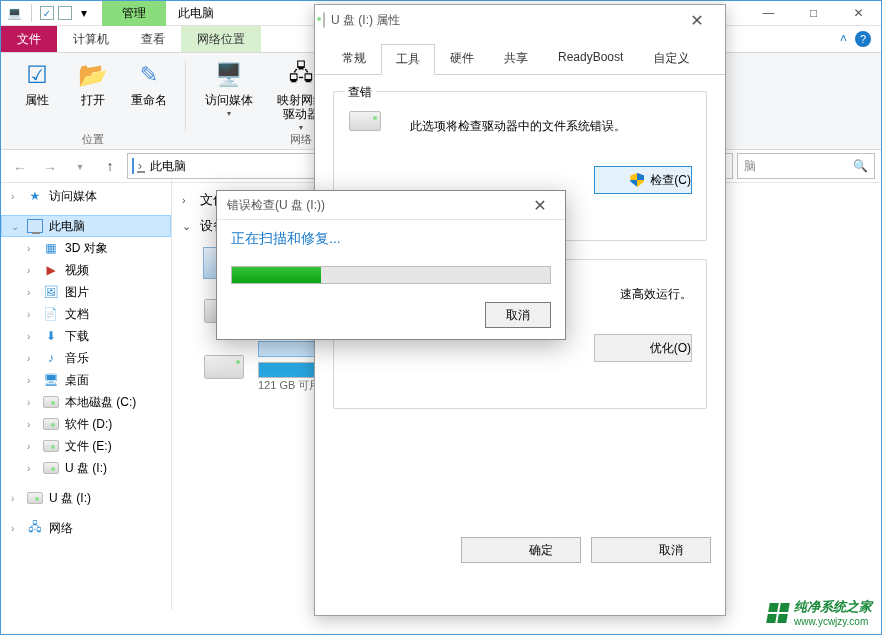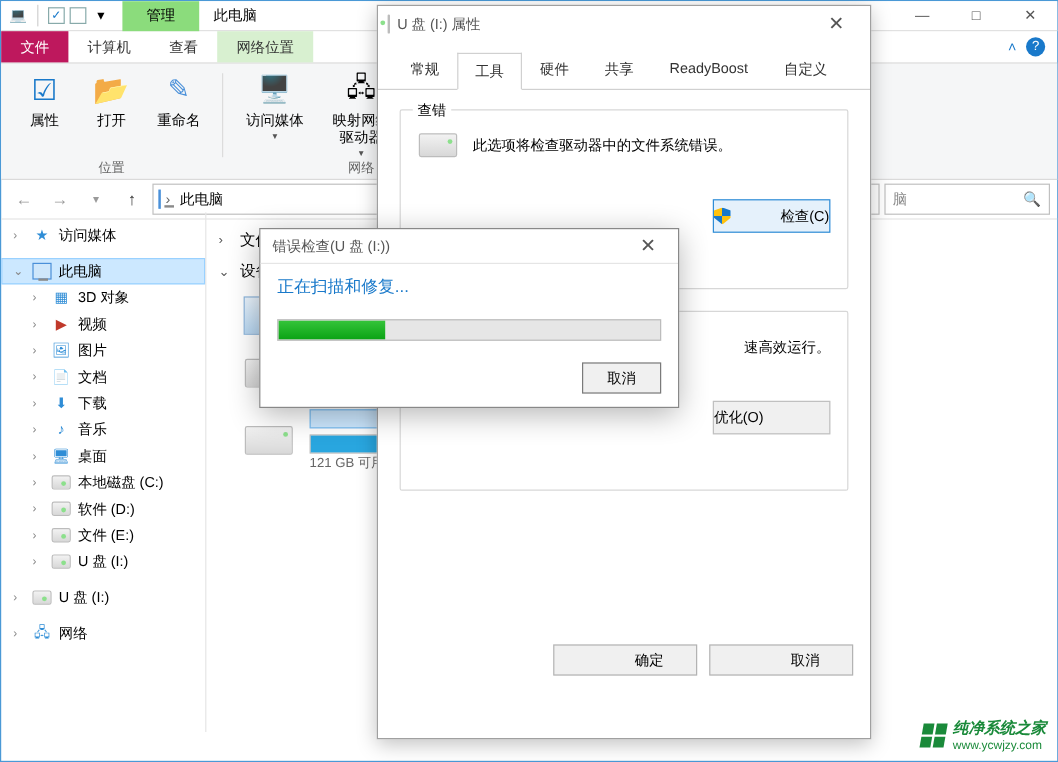--- a/index.html
+++ b/index.html
@@ -172,31 +172,31 @@
   .props-body{
     padding:16px 18px; position:relative; height:498px; box-sizing:border-box;
   }
   .groupbox{
     border:1px solid #d7d7d7; border-radius:2px;
     padding:16px 14px 14px 14px; position:relative; margin-bottom:18px;
   }
   .groupbox > .legend{
     position:absolute; top:-8px; left:10px; background:#fff; padding:0 4px; font-size:12px;
   }
-  .gb-row{ display:flex; align-items:center; gap:12px;}
+  .gb-row{ display:flex; align-items:flex-end; gap:28px;}
   .gb-icon{ width:34px; height:26px; display:flex; align-items:center; justify-content:center;}
   .gb-text{ font-size:12px; color:#000; line-height:16px;}
   .gb-button{
     align-self:flex-end;
     margin-top:32px;
     margin-left:auto;
     min-width:96px; height:26px;
     border:1px solid #2f8dd6;
     background:#e5f1fb;
-    display:flex; align-items:center; justify-content:space-between; gap:6px;
+    display:flex; align-items:center; justify-content:flex-end; gap:6px;
     font-size:12px;
   }
   .gb-button.plain{
     border:1px solid #c0c0c0; background:#f0f0f0;
   }
   .shield{
     width:14px; height:14px;
     background: conic-gradient(#1979ca 0 25%, #ffc20e 0 50%, #1979ca 0 75%, #ffc20e 0 100%);
     clip-path: polygon(50% 0,100% 18%,100% 60%,50% 100%,0 60%,0 18%);
   }

